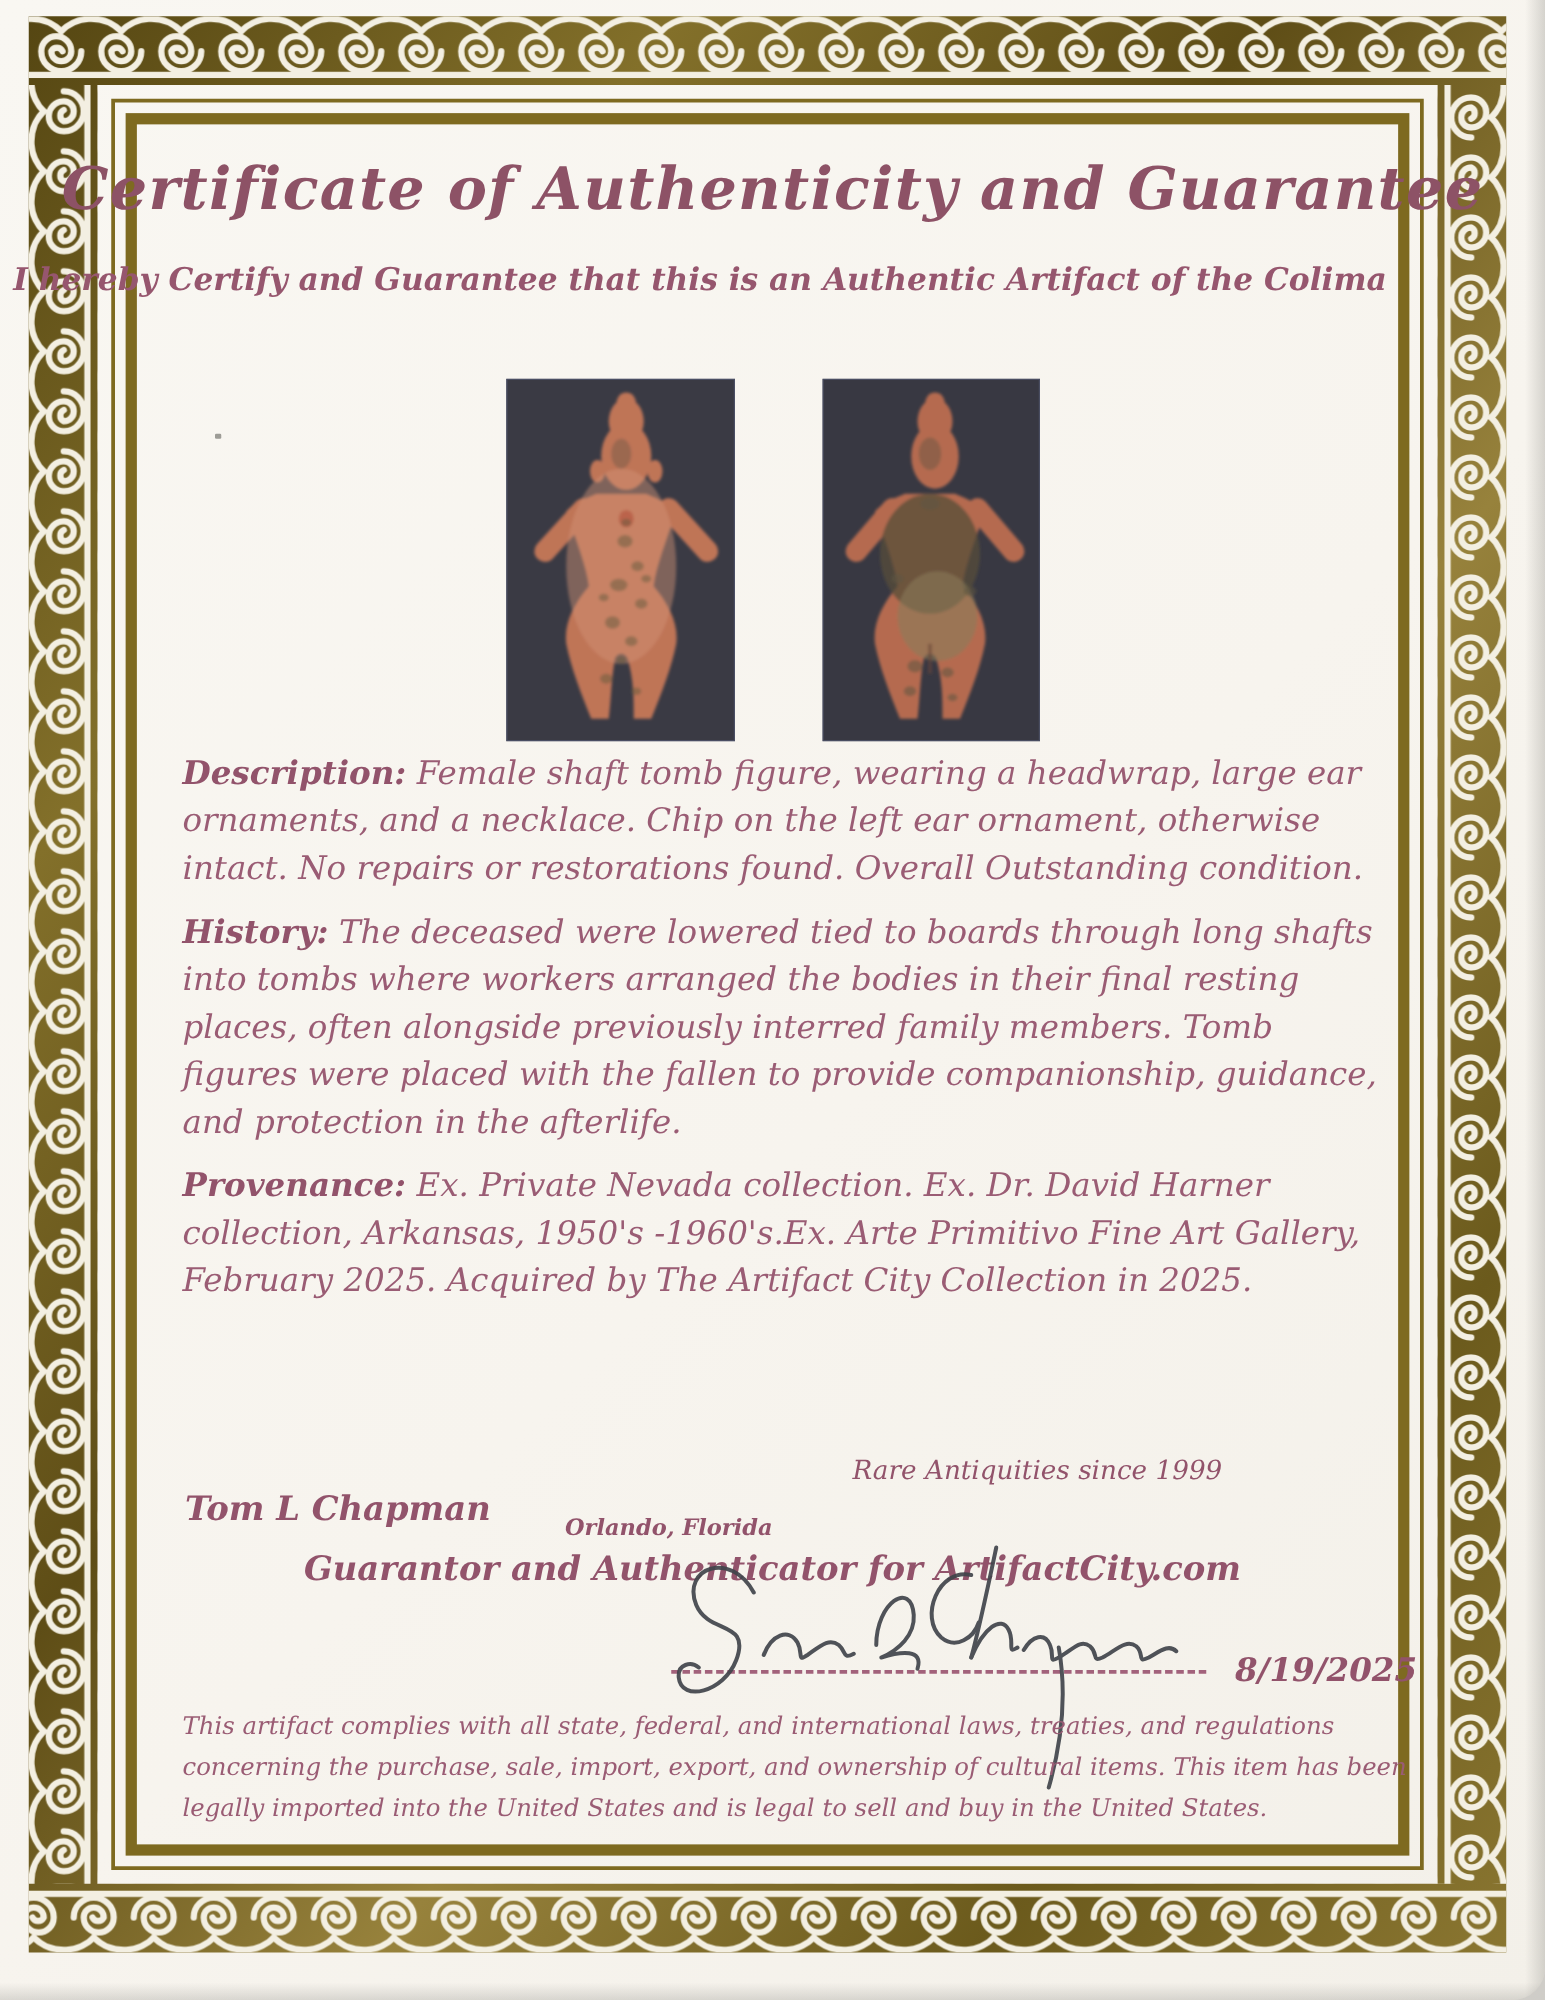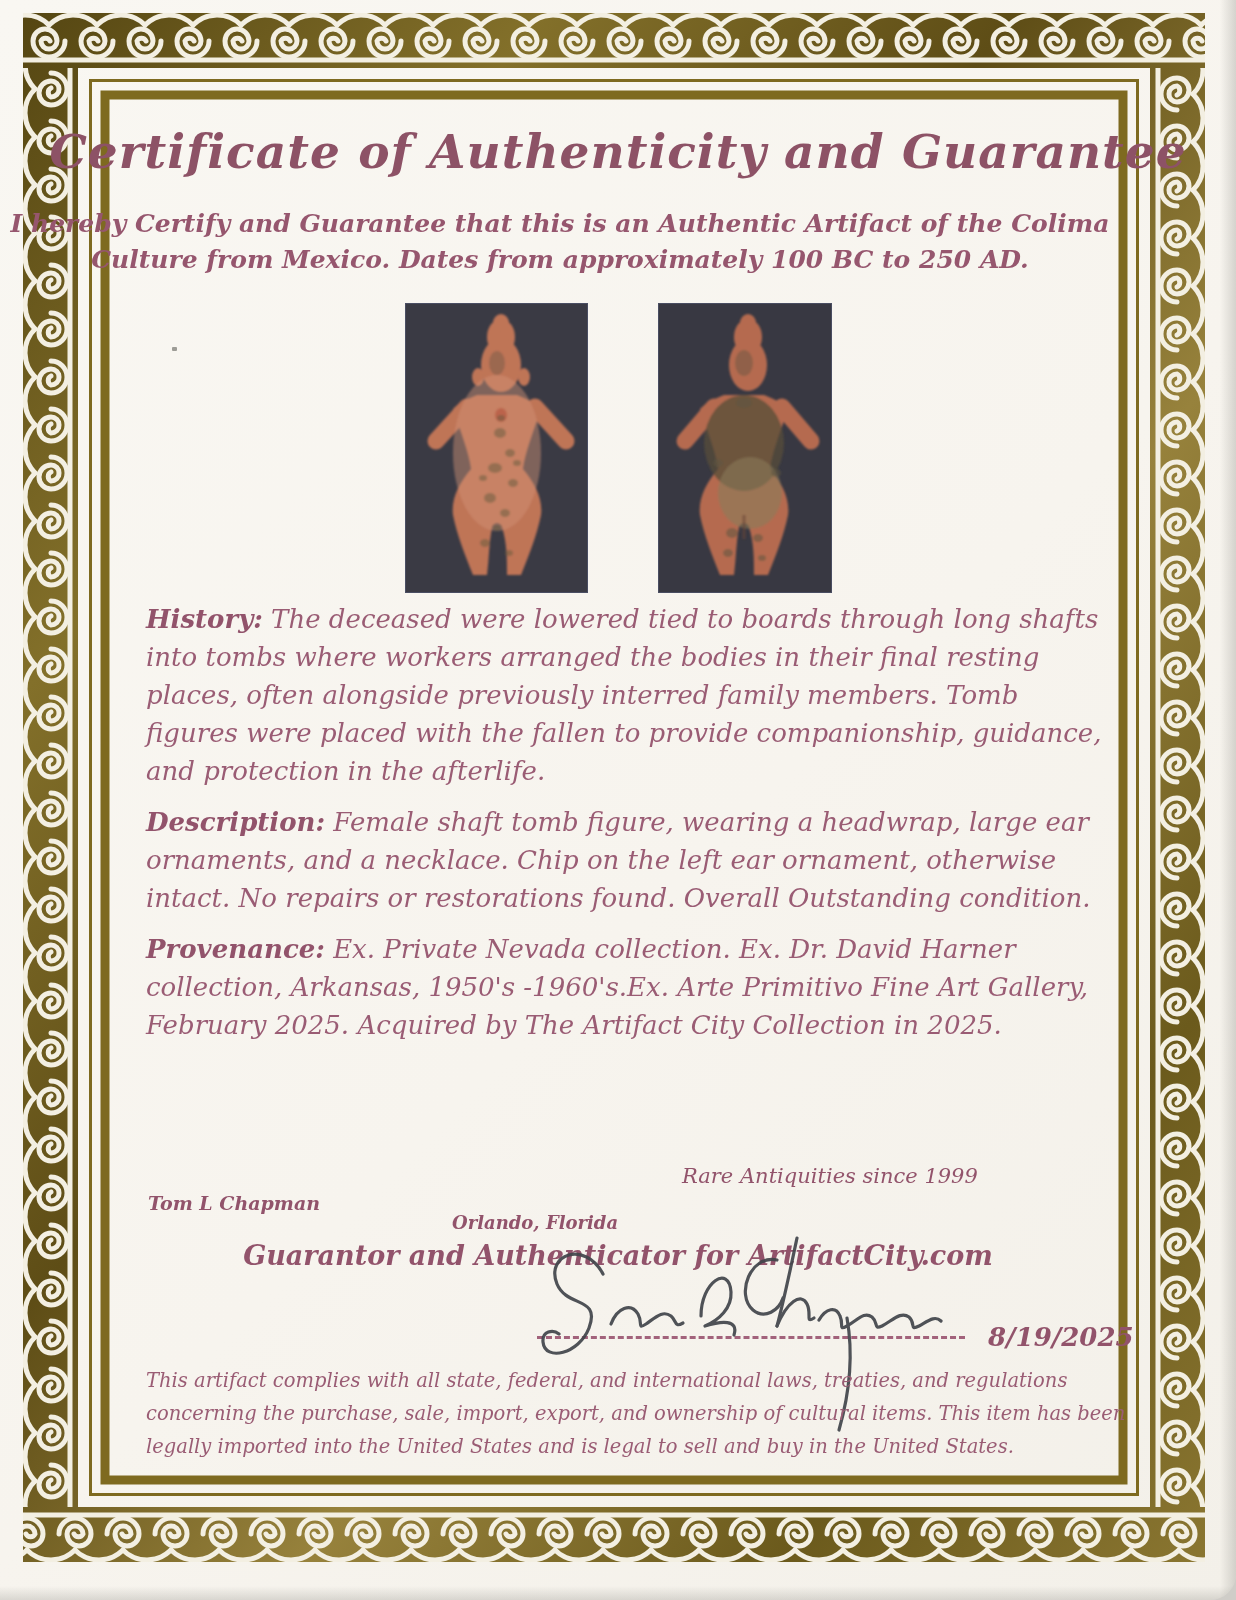--- a/index.html
+++ b/index.html
@@ -23,21 +23,21 @@
   .photos{
     left:0;top:303px;width:1236px;display:flex;justify-content:center;gap:70px;
   }
   .photo{display:block;}
   .sections{
     left:146px;top:600px;width:956px;
     font-size:26px;font-style:italic;color:#9a5c74;line-height:38px;
   }
   .section + .section{margin-top:13px;}
   .sec-label{font-weight:bold;color:#92536b;}
-  .footer-name{left:148px;top:1192px;font-size:19px;font-weight:bold;font-style:italic;color:#92536b;}
+  .footer-name{left:148px;top:1192px;font-size:27px;font-weight:bold;font-style:italic;color:#92536b;}
   .footer-loc{left:452px;top:1212px;font-size:18px;font-weight:bold;font-style:italic;color:#92536b;}
   .footer-tag{left:682px;top:1164px;font-size:21px;font-weight:normal;font-style:italic;color:#92536b;}
   .guarantor{
     left:0;top:1240px;width:1236px;text-align:center;
     font-size:27px;font-weight:bold;font-style:italic;color:#92536b;
   }
   .sig-svg{left:515px;top:1232px;}
   .dashline{
     left:537px;top:1300px;width:428px;height:36px;
     border-bottom:3px dashed #a2627b;
@@ -93,21 +93,20 @@
     <rect x="90.5" y="80.5" width="1047" height="1414" fill="none" stroke="#7e6a20" stroke-width="3"></rect>
     <rect x="105" y="95" width="1018" height="1385" fill="none" stroke="#7e6a20" stroke-width="9"></rect>
   </svg>
 
   <div class="abs speck"></div>
 
   <div class="abs title">Certificate of Authenticity and Guarantee</div>
 
   <div class="abs intro">
     <div>I hereby Certify and Guarantee that this is an Authentic Artifact of the Colima</div>
-    <div>Culture from Mexico. Dates from approximately 100 BC to 250 AD.</div>
   </div>
 
   <div class="abs photos">
     <svg class="photo" width="183" height="290" viewBox="0 0 183 290">
       <defs>
         <filter id="soft1" x="-10%" y="-10%" width="120%" height="120%">
           <feGaussianBlur stdDeviation="1.3"></feGaussianBlur>
         </filter>
       </defs>
       <rect width="183" height="290" fill="#3a3a44"></rect>
@@ -182,22 +181,22 @@
             <ellipse cx="104" cy="255" rx="4" ry="3"></ellipse>
           <ellipse cx="86" cy="100" rx="8" ry="5"></ellipse>
             <ellipse cx="60" cy="160" rx="5" ry="4"></ellipse>
           <ellipse cx="118" cy="170" rx="5" ry="4"></ellipse>
         </g>
       </g>
     </svg>
   </div>
 
   <div class="abs sections">
+    <div class="section"><span class="sec-label">Description:</span><span> Female shaft tomb figure, wearing a headwrap, large ear ornaments, and a necklace. Chip on the left ear ornament, otherwise intact. No repairs or restorations found. Overall Outstanding condition.</span></div>
     <div class="section"><span class="sec-label">History:</span><span> The deceased were lowered tied to boards through long shafts into tombs where workers arranged the bodies in their final resting places, often alongside previously interred family members. Tomb figures were placed with the fallen to provide companionship, guidance, and protection in the afterlife.</span></div>
-    <div class="section"><span class="sec-label">Description:</span><span> Female shaft tomb figure, wearing a headwrap, large ear ornaments, and a necklace. Chip on the left ear ornament, otherwise intact. No repairs or restorations found. Overall Outstanding condition.</span></div>
     <div class="section"><span class="sec-label">Provenance:</span><span> Ex. Private Nevada collection. Ex. Dr. David Harner collection, Arkansas, 1950's -1960's.Ex. Arte Primitivo Fine Art Gallery, February 2025. Acquired by The Artifact City Collection in 2025.</span></div>
   </div>
 
   <div class="abs footer-name">Tom L Chapman</div>
   <div class="abs footer-loc">Orlando, Florida</div>
   <div class="abs footer-tag">Rare Antiquities since 1999</div>
 
   <div class="abs guarantor">Guarantor and Authenticator for ArtifactCity.com</div>
 
   <div class="abs dashline"></div>

